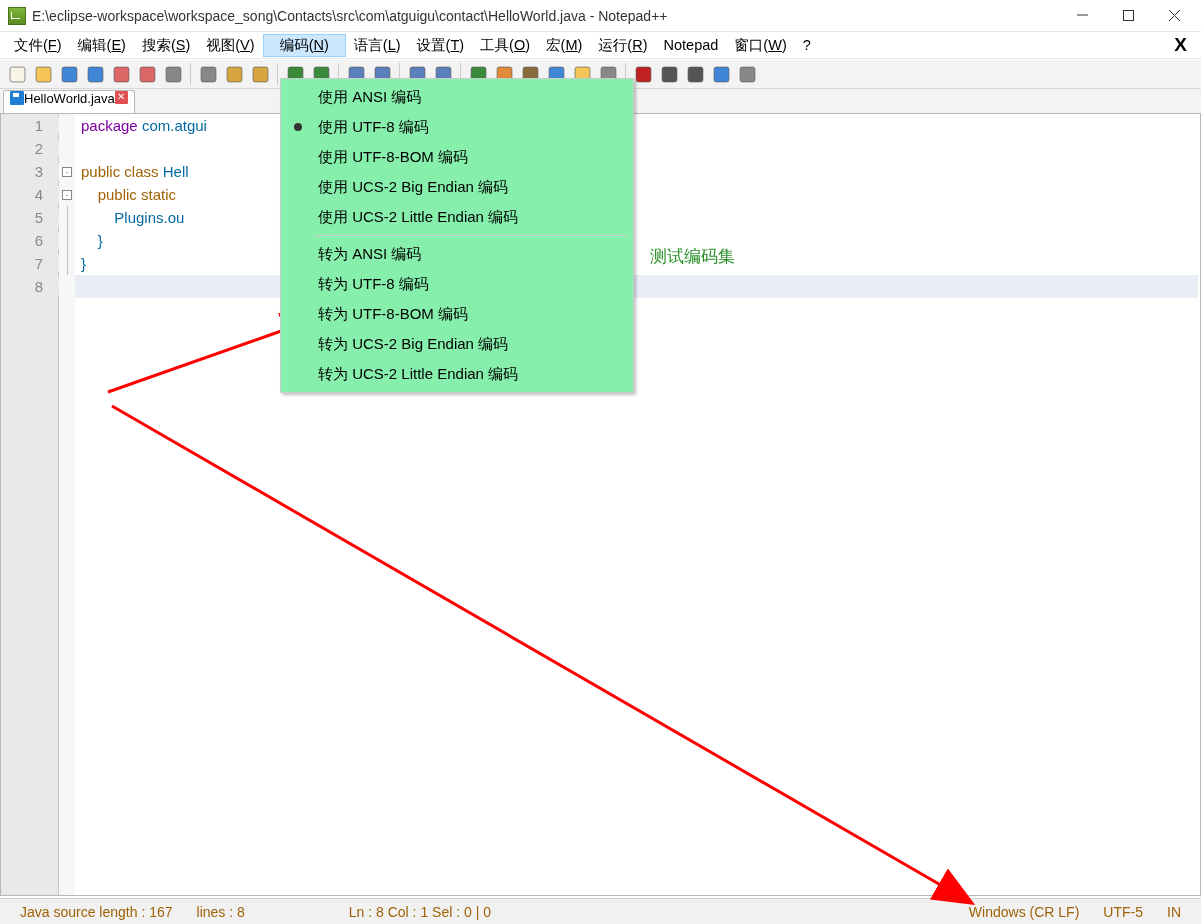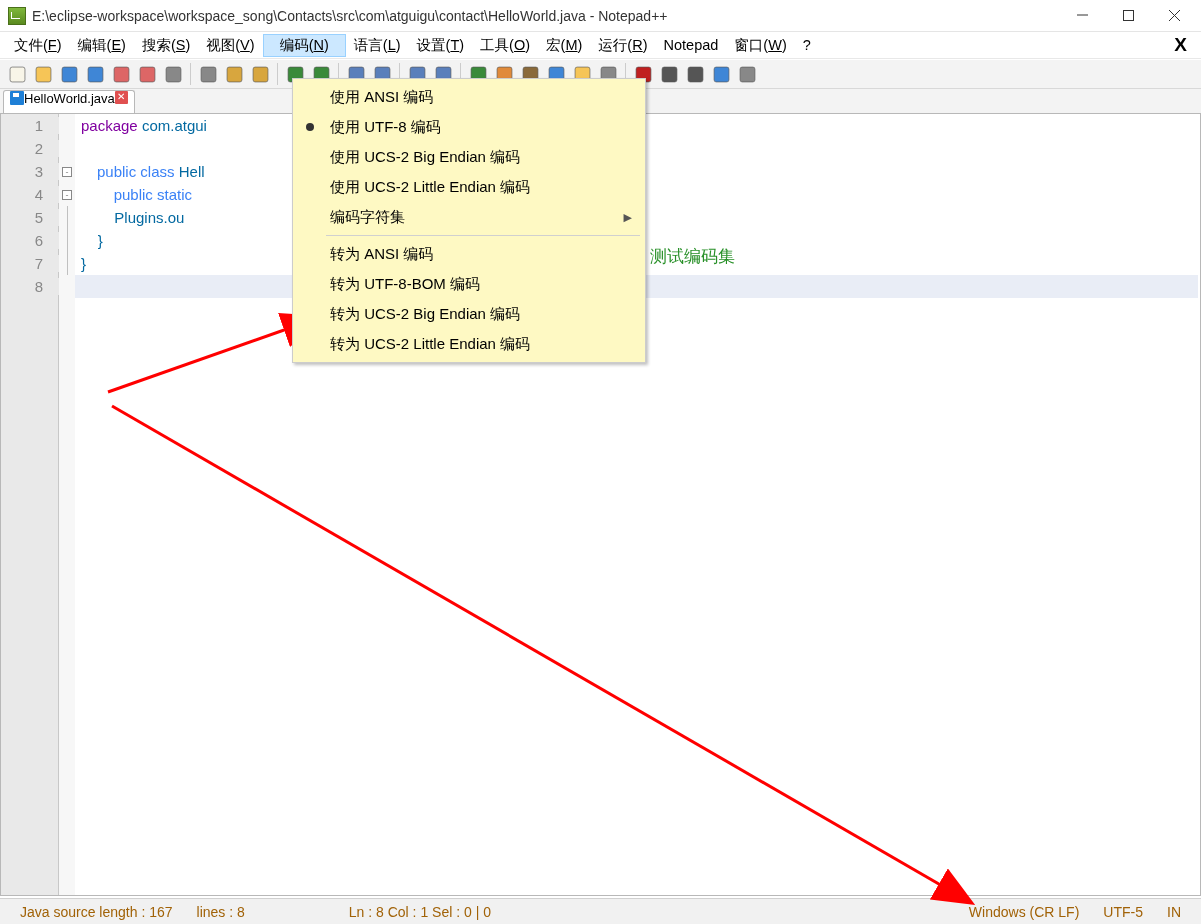--- a/index.html
+++ b/index.html
@@ -38,26 +38,26 @@
 .editor-wrap { position:relative; height:782px; background:#fff; border:1px solid #b8b8b8; border-top:none; margin:0; }
 .gutter { position:absolute; left:0; top:0; width:58px; height:100%; background:#e9e9e9; border-right:1px solid #c8c8c8; }
 .fold-col { position:absolute; left:58px; top:0; width:16px; height:100%; background:#f7f7f7; }
 .line { position:absolute; left:0; height:23px; display:flex; align-items:center; font:15px Consolas,"Courier New",monospace; }
 .ln { width:58px; text-align:right; padding-right:16px; color:#888; background:#e9e9e9; }
 .fold { width:16px; text-align:center; color:#888; font-size:11px; display:flex; align-items:center; justify-content:center; }
 .fold-box { width:10px; height:10px; border:1px solid #888; font-size:9px; line-height:8px; text-align:center; background:#fff;}
 .fold-line { width:1px; height:23px; background:#c0c0c0; margin:0 auto;}
 .code { padding-left:6px; white-space:pre; }
 .kw-pkg { color:#8000a0; }
-.kw-pub { color:#3b82f6;margin-left:16px; }
+.kw-pub { color:#a16207; }
 .kw-txt { color:#0369a1; }
 .cur-line { position:absolute; left:74px; right:2px; height:23px; background:#e9edf6; }
 
 
-.dropdown { position:absolute; left:292px; top:78px; width:354px; background:#fef9c3; border:1px solid #ccc; box-shadow:2px 2px 3px rgba(0,0,0,.25); padding:3px; z-index:20;}
+.dropdown { position:absolute; left:280px; top:78px; width:354px; background:#86efac; border:1px solid #ccc; box-shadow:2px 2px 3px rgba(0,0,0,.25); padding:3px; z-index:20;}
 .dd-item { height:30px; display:flex; align-items:center; padding:0 28px 0 34px; font-size:15px; position:relative; }
 .dd-bullet { position:absolute; left:10px; width:8px; height:8px; background:#333; border-radius:50%; }
 .dd-arrow { position:absolute; right:10px; font-size:11px; color:#555; }
 .dd-sep { height:1px; background:#d0d0d0; margin:3px 2px 3px 30px; }
 
 
 .statusbar { position:absolute; bottom:0; left:0; right:0; height:26px; background:#f1f1f1; border-top:1px solid #d0d0d0; display:flex; align-items:center; font-size:14px; color:#a16207; padding:0 8px; }
 .sb-cell { padding:0 12px; }
 .sb-gap { flex:0 0 80px; }
 .sb-right { margin-left:auto; display:flex; }
@@ -320,32 +320,34 @@
 
 <div class="dropdown" id="dropdown">
     <div class="dd-item">
       <span>使用 ANSI 编码</span>
     </div>
     <div class="dd-item">
       <span class="dd-bullet"></span>
       <span>使用 UTF-8 编码</span>
     </div>
     <div class="dd-item">
+      <span>使用 UTF-8-BOM 编码</span>
+    </div>
+    <div class="dd-item">
       <span>使用 UCS-2 Big Endian 编码</span>
     </div>
     <div class="dd-item">
       <span>使用 UCS-2 Little Endian 编码</span>
     </div>
-    <div class="dd-item">
-      <span>编码字符集</span>
-      <span class="dd-arrow">▶</span>
-    </div>
     <div class="dd-sep"></div>
     <div class="dd-item">
       <span>转为 ANSI 编码</span>
+    </div>
+    <div class="dd-item">
+      <span>转为 UTF-8 编码</span>
     </div>
     <div class="dd-item">
       <span>转为 UTF-8-BOM 编码</span>
     </div>
     <div class="dd-item">
       <span>转为 UCS-2 Big Endian 编码</span>
     </div>
     <div class="dd-item">
       <span>转为 UCS-2 Little Endian 编码</span>
     </div>

